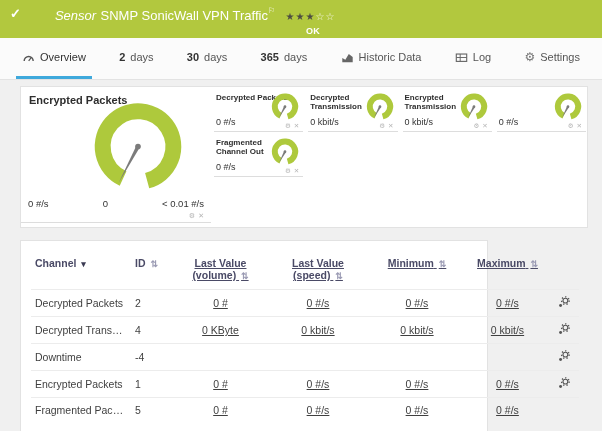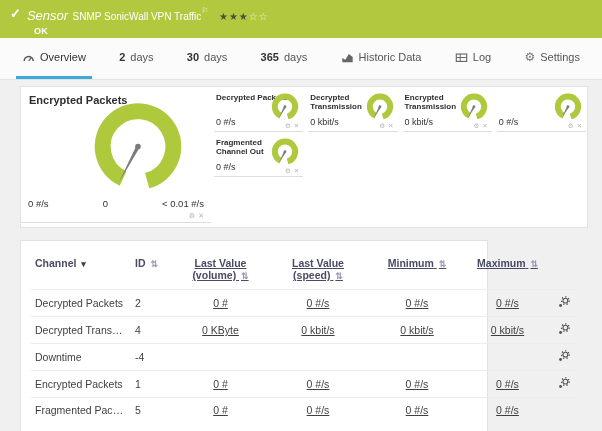--- a/index.html
+++ b/index.html
@@ -12,27 +12,27 @@
   }
   .screen { position:relative; width:602px; height:431px; }
 
   
   .titlebar {
     height:38px; background:var(--header_bg, #b2c83e);
     padding:6px 10px 0 10px; color:#fff; position:relative;
   }
   .titlebar .row1 { display:flex; align-items:flex-start; gap:6px; }
   .check { font-size:13px; font-weight:bold; line-height:15px; }
-  .sensor-kind { font-style:italic; font-size:13px; line-height:15px; }
-  .sensor-title { font-size:10px; line-height:15px; }
+  .sensor-kind { font-style:italic; font-size:13px; line-height:15px;margin-left:28px; }
+  .sensor-title { font-size:13px; line-height:15px; }
   .flag { font-size:8px; vertical-align:top; line-height:10px; opacity:.9; }
   .stars { font-size:10px; letter-spacing:1px; margin-left:6px; line-height:14px; }
   .stars .filled { color:#4d4d42; }
   .stars .empty  { color:rgba(255,255,255,.85); }
-  .status-ok { font-size:9px; margin:2px 0 0 24px; font-weight:bold; letter-spacing:.3px; }
+  .status-ok { font-size:9px; margin:2px 0 0 24px; font-weight:bold; letter-spacing:.3px;text-align:center; }
 
   
   .tabs {
     height:42px; background:#fbfbfb; border-bottom:1px solid #e3e3e3;
     display:flex; align-items:stretch; justify-content:space-between;
     padding:0 16px; font-size:11px; color:#555;
   }
   .tab { display:flex; align-items:center; gap:5px; padding:0 6px; cursor:pointer;
          border-bottom:3px solid transparent; white-space:nowrap; }
   .tab .num { font-weight:bold; color:#333; }

